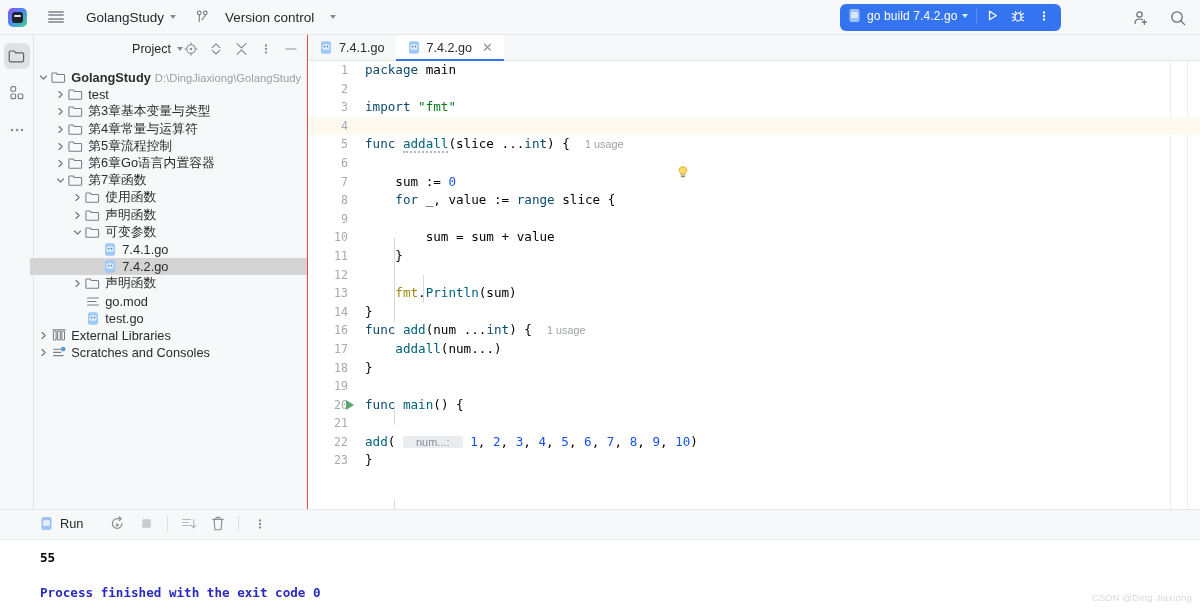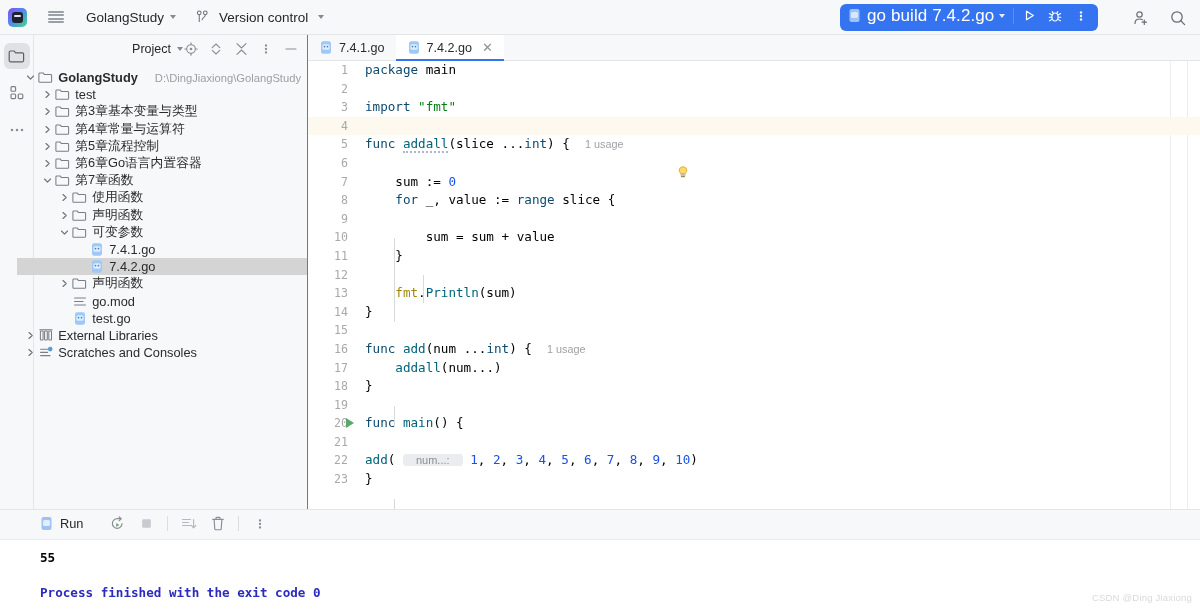--- a/index.html
+++ b/index.html
@@ -24,27 +24,27 @@
     background:linear-gradient(135deg,#8a4df0 0%, #4f86f7 45%, #3ddc84 100%); flex:none; }
   .logo::after{ content:""; position:absolute; left:4px; top:4px; width:11px; height:11px;
     border-radius:3px; background:#20232b; }
   .logo::before{ content:""; position:absolute; left:6px; top:7px; width:7px; height:2.5px;
     border-radius:2px; background:#dfe5ff; z-index:2;}
   .hamburger { width:16px; height:13px; margin-left:21px; display:flex; flex-direction:column;
     justify-content:space-between; cursor:pointer; flex:none;}
   .hamburger i { display:block; height:2px; background:#9aa0a6; border-radius:1px; }
   .proj-name { margin-left:22px; font-size:13.5px; color:#27282b; display:flex; align-items:center; gap:6px; cursor:pointer;}
   .chev { width:0;height:0;border-left:3.5px solid transparent;border-right:3.5px solid transparent;border-top:4px solid #86898f;display:inline-block;}
-  .vcs { margin-left:20px; display:flex; align-items:center; gap:10px; font-size:13.5px; color:#27282b; cursor:pointer;}
+  .vcs { margin-left:20px; display:flex; align-items:center; gap:16px; font-size:13.5px; color:#27282b; cursor:pointer;}
   .vcs-ico { width:13px; height:14px; flex:none; }
 
   .runwidget {
     position:absolute; left:840px; top:4px; height:27px;
     background:#3574f0; border-radius:6px; display:flex; align-items:center;
-    padding:0 4px 4px 8px; color:#fff; font-size:17px; cursor:pointer;
+    padding:0 4px 4px 8px; color:#fff; font-size:12px; cursor:pointer;
   }
   .rw-icon { width:13px;height:15px;margin-right:6px;flex:none;}
   .rw-label { white-space:nowrap; letter-spacing:.1px;}
   .rw-chev { margin:0 6px 0 5px; width:0;height:0;border-left:3.5px solid transparent;border-right:3.5px solid transparent;border-top:4px solid #e2ebff;}
   .rw-sep { width:1px; height:16px; background:#5d8df5; margin:0 2px;}
   .rw-btn { width:26px; height:24px; display:flex; align-items:center; justify-content:center; border-radius:4px; cursor:pointer;}
 
   .topright { position:absolute; right:12px; top:0; height:35px; display:flex; align-items:center; gap:17px;}
   .tr-btn { width:20px; height:20px; display:flex; align-items:center; justify-content:center; cursor:pointer;}
 
@@ -65,21 +65,21 @@
   .proj-tools { margin-left:auto; display:flex; align-items:center; gap:9px;}
   .ptool { width:16px;height:16px;display:flex;align-items:center;justify-content:center;cursor:pointer;}
   .tree { flex:1; padding-top:6px; overflow:hidden; font-size:12.8px;}
   .row { height:17.2px; display:flex; align-items:center; white-space:nowrap; cursor:pointer; padding-right:6px;}
   .row.sel { background:#d4d4d4; }
   .arrow { width:11px; height:11px; flex:none; display:flex; align-items:center; justify-content:center; margin-right:2px;}
   .arrow svg { display:block; }
   .ico { width:15px; height:15px; flex:none; margin-right:5px; display:flex; align-items:center; justify-content:center;}
   .lbl { color:#2b2b2b; }
   .lbl.bold { font-weight:bold; }
-  .sub { color:#9b9ea3; font-size:11.2px; margin-left:17px;}
+  .sub { color:#9b9ea3; font-size:11.2px; margin-left:4px;}
 
   
   .editor { flex:1; display:flex; flex-direction:column; min-width:0; background:#fff;}
   .tabs { height:26px; min-height:26px; background:#f7f8fA; display:flex; align-items:stretch; border-bottom:1px solid #e3e5e8;}
   .tab { display:flex; align-items:center; padding:0 11px; gap:6px; font-size:12.6px; color:#2b2b2b; cursor:pointer; position:relative;}
   .tab.active { background:#ffffff; }
   .tab.active::after { content:""; position:absolute; left:0; right:0; bottom:-1px; height:2px; background:#3574f0;}
   .tab .x { font-size:13px; color:#8e9196; margin-left:4px; line-height:1;}
 
   .codewrap { flex:1; position:relative; overflow:hidden; background:#fff; }
@@ -513,21 +513,20 @@
             <div class="cl"><span class="ln">5</span><span class="tx"><span class="kw">func</span> <span class="fn squig">addall</span><span class="def">(</span><span class="def">slice</span> <span class="def">.</span><span class="def">.</span><span class="def">.</span><span class="kw">int</span><span class="def">)</span> <span class="def">{</span>  <span class="usage">1 usage</span></span></div>
             <div class="cl"><span class="ln">6</span><span class="tx"></span></div>
             <div class="cl"><span class="ln">7</span><span class="tx">    <span class="def">sum</span> <span class="def">:</span><span class="def">=</span> <span class="num">0</span></span></div>
             <div class="cl"><span class="ln">8</span><span class="tx">    <span class="kw">for</span> <span class="def">_</span><span class="def">,</span> <span class="def">value</span> <span class="def">:</span><span class="def">=</span> <span class="kw">range</span> <span class="def">slice</span> <span class="def">{</span></span></div>
             <div class="cl"><span class="ln">9</span><span class="tx"></span></div>
             <div class="cl"><span class="ln">10</span><span class="tx">        <span class="def">sum</span> <span class="def">=</span> <span class="def">sum</span> <span class="def">+</span> <span class="def">value</span></span></div>
             <div class="cl"><span class="ln">11</span><span class="tx">    <span class="def">}</span></span></div>
             <div class="cl"><span class="ln">12</span><span class="tx"></span></div>
             <div class="cl"><span class="ln">13</span><span class="tx">    <span style="color:#9e880d;">fmt</span><span class="def">.</span><span class="fn">Println</span><span class="def">(</span><span class="def">sum</span><span class="def">)</span></span></div>
             <div class="cl"><span class="ln">14</span><span class="tx"><span class="def">}</span></span></div>
-            <div class="cl"><span class="ln">15</span><span class="tx"></span></div>
             <div class="cl"><span class="ln">16</span><span class="tx"><span class="kw">func</span> <span class="fn">add</span><span class="def">(</span><span class="def">num</span> <span class="def">.</span><span class="def">.</span><span class="def">.</span><span class="kw">int</span><span class="def">)</span> <span class="def">{</span>  <span class="usage">1 usage</span></span></div>
             <div class="cl"><span class="ln">17</span><span class="tx">    <span class="fn">addall</span><span class="def">(</span><span class="def">num</span><span class="def">.</span><span class="def">.</span><span class="def">.</span><span class="def">)</span></span></div>
             <div class="cl"><span class="ln">18</span><span class="tx"><span class="def">}</span></span></div>
             <div class="cl"><span class="ln">19</span><span class="tx"></span></div>
             <div class="cl"><span class="ln">20</span><span class="tx"><span class="kw">func</span> <span class="fn">main</span><span class="def">(</span><span class="def">)</span> <span class="def">{</span></span><span class="runmark"></span></div>
             <div class="cl"><span class="ln">21</span><span class="tx"></span></div>
             <div class="cl"><span class="ln">22</span><span class="tx"><span class="fn">add</span><span class="def">(</span> <span class="hint">num...:</span> <span class="num">1</span><span class="def">,</span> <span class="num">2</span><span class="def">,</span> <span class="num">3</span><span class="def">,</span> <span class="num">4</span><span class="def">,</span> <span class="num">5</span><span class="def">,</span> <span class="num">6</span><span class="def">,</span> <span class="num">7</span><span class="def">,</span> <span class="num">8</span><span class="def">,</span> <span class="num">9</span><span class="def">,</span> <span class="num">10</span><span class="def">)</span></span></div>
             <div class="cl"><span class="ln">23</span><span class="tx"><span class="def">}</span></span></div>
           </div>
 

